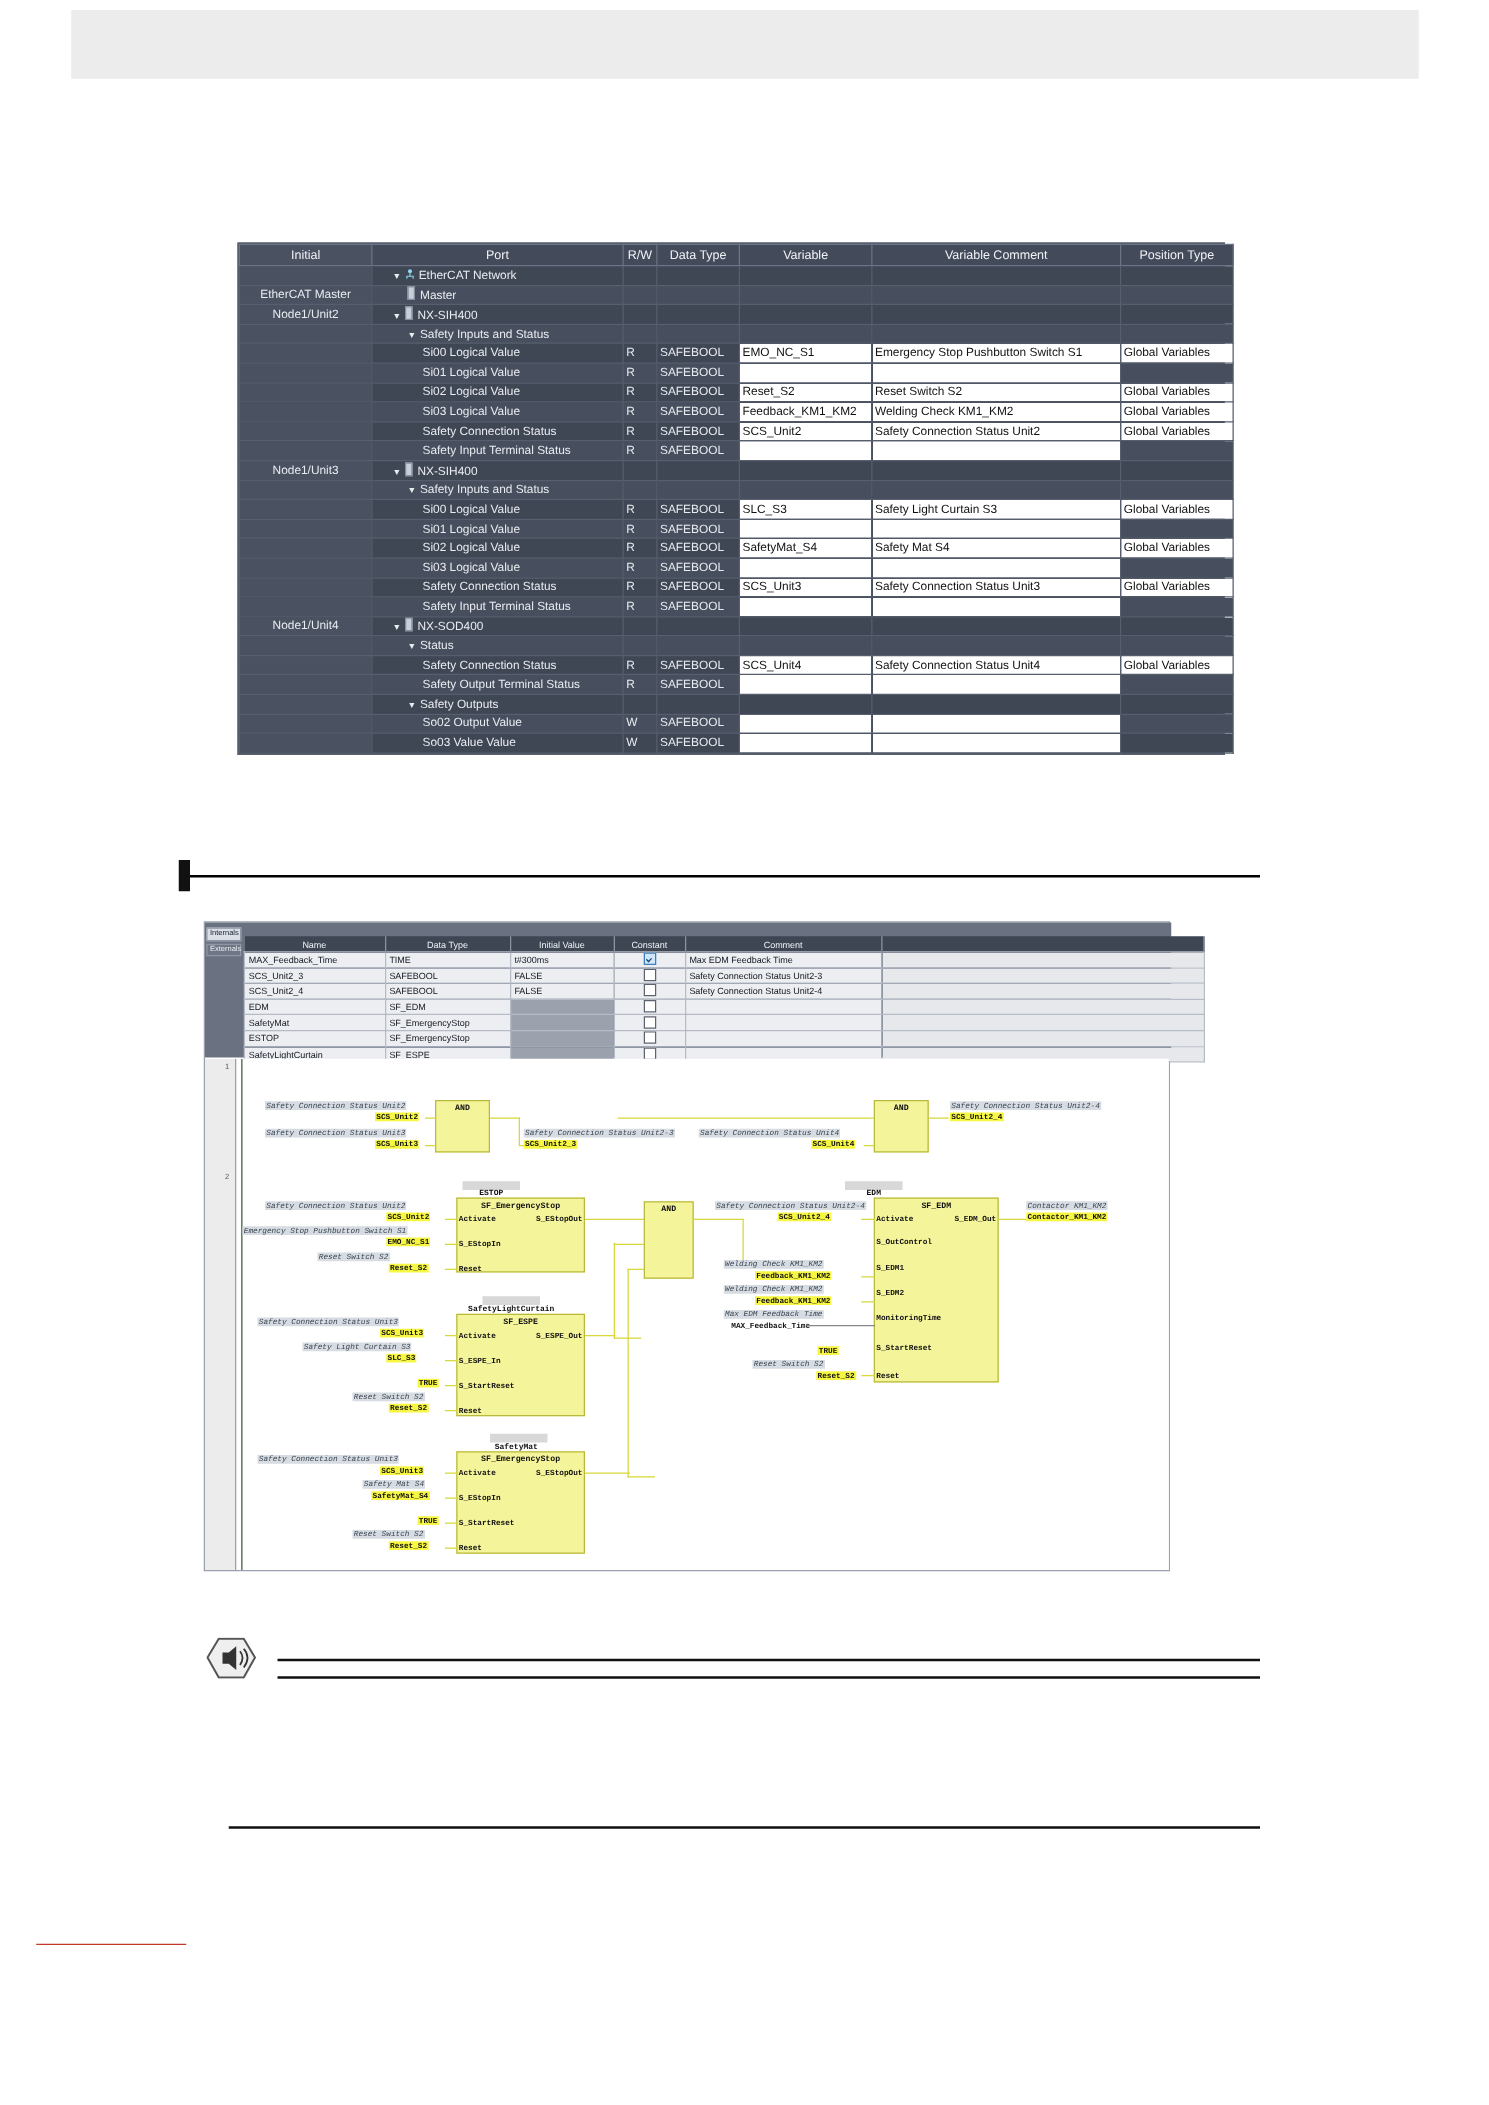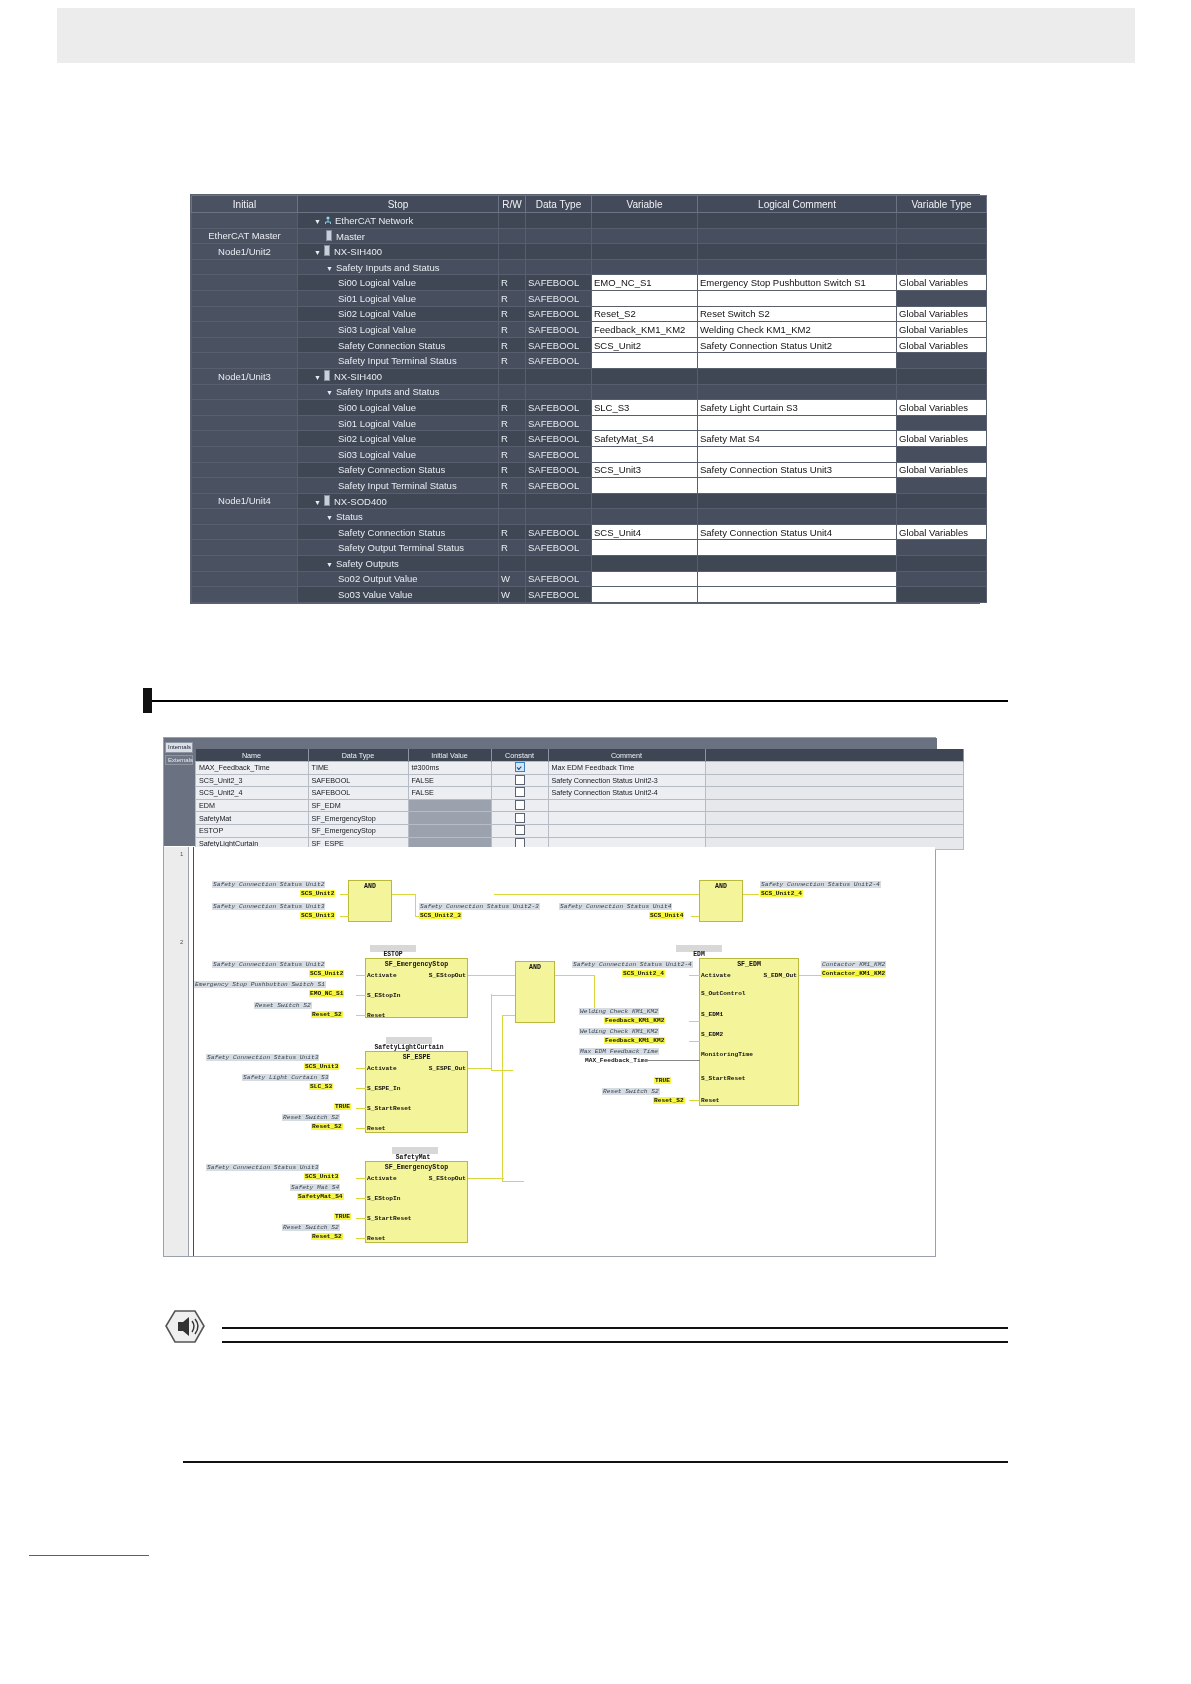--- a/index.html
+++ b/index.html
@@ -96,26 +96,26 @@
 </head>
 <body>
 
 <div class="top-band"></div>
 
 <div class="iomap">
   <table>
     <thead>
       <tr>
         <th class="c-pos">Initial</th>
-        <th class="c-port">Stop</th>
+        <th class="c-port">Port</th>
         <th class="c-rw">R/W</th>
         <th class="c-dt">Data Type</th>
         <th class="c-var">Variable</th>
-        <th class="c-cmt">Logical Comment</th>
-        <th class="c-vt">Variable Type</th>
+        <th class="c-cmt">Variable Comment</th>
+        <th class="c-vt">Position Type</th>
       </tr>
     </thead>
     <tbody id="io-body">
         <tr>
           <td class="c-pos"></td>
           <td class="c-port"><span class="ind1"><span class="tri">▼</span><span class="netico"><svg width="8" height="9" viewBox="0 0 8 9">
                   <circle cx="4" cy="2" r="1.6" fill="#8fd6f0"></circle>
                   <path d="M4 3.6 V6 M1.5 8 V6 H6.5 V8" stroke="#8fd6f0" stroke-width="0.9" fill="none"></path>
                 </svg></span>EtherCAT Network</span></td>
           <td class="c-rw"></td>

